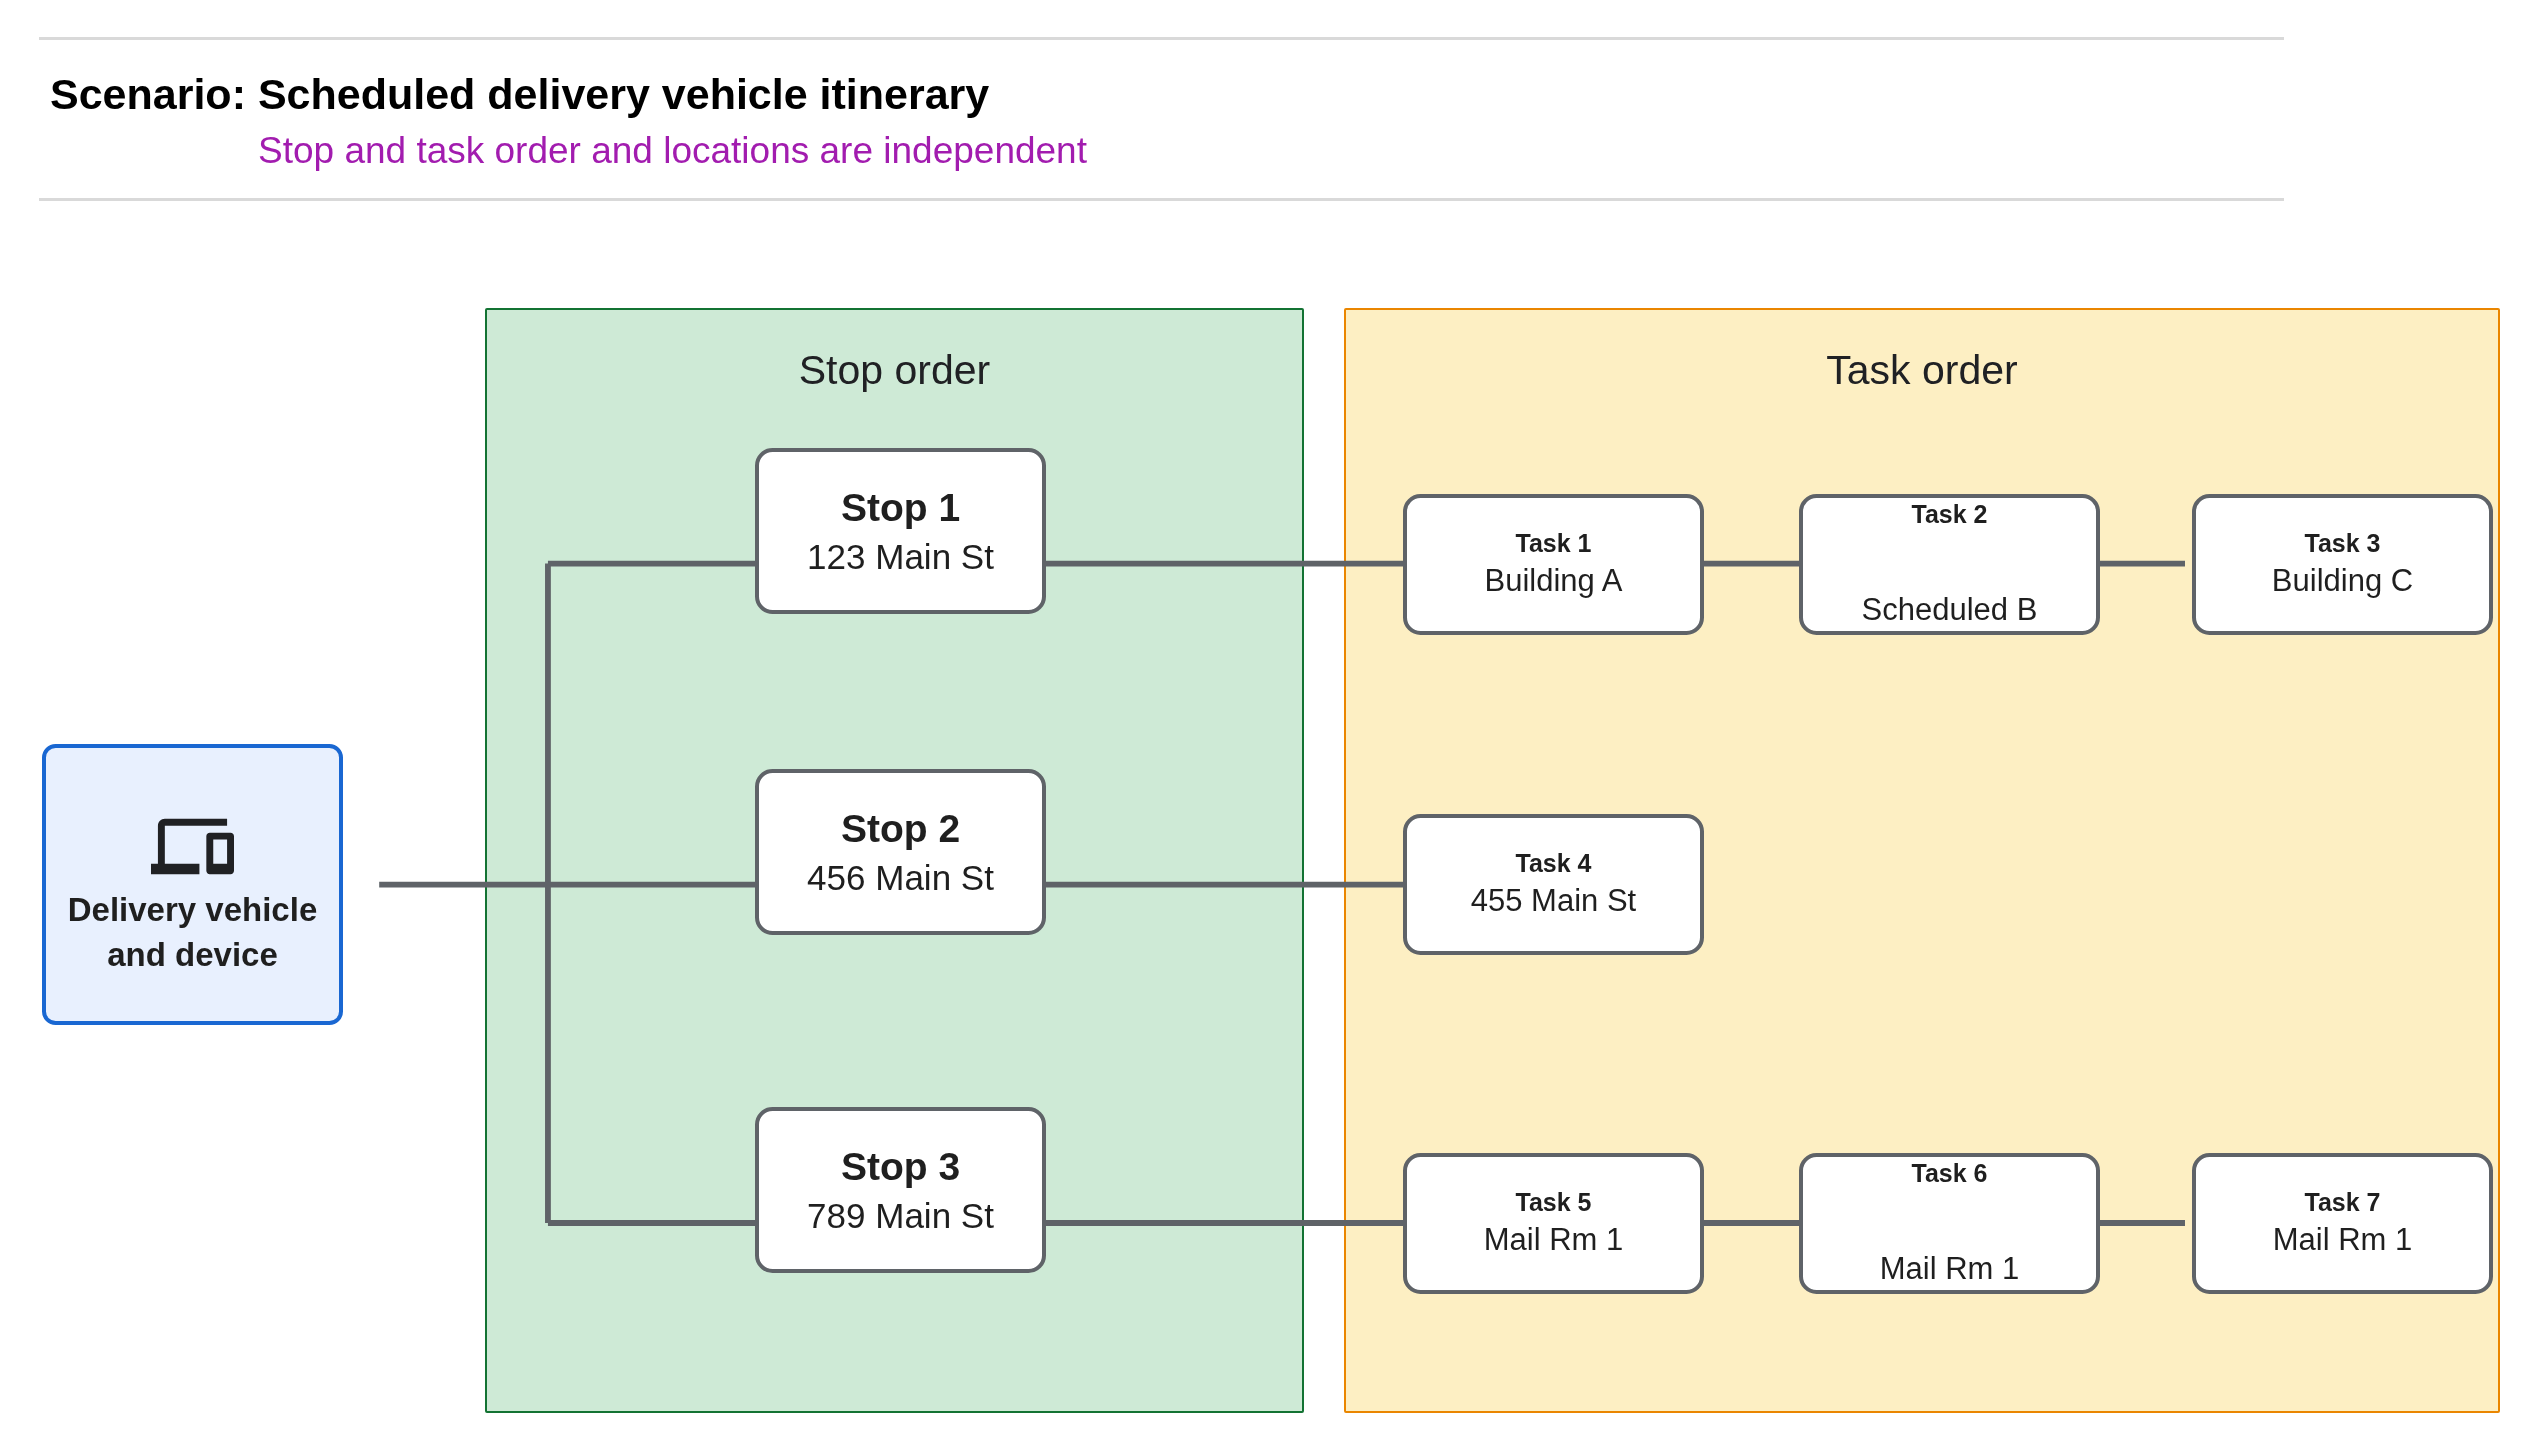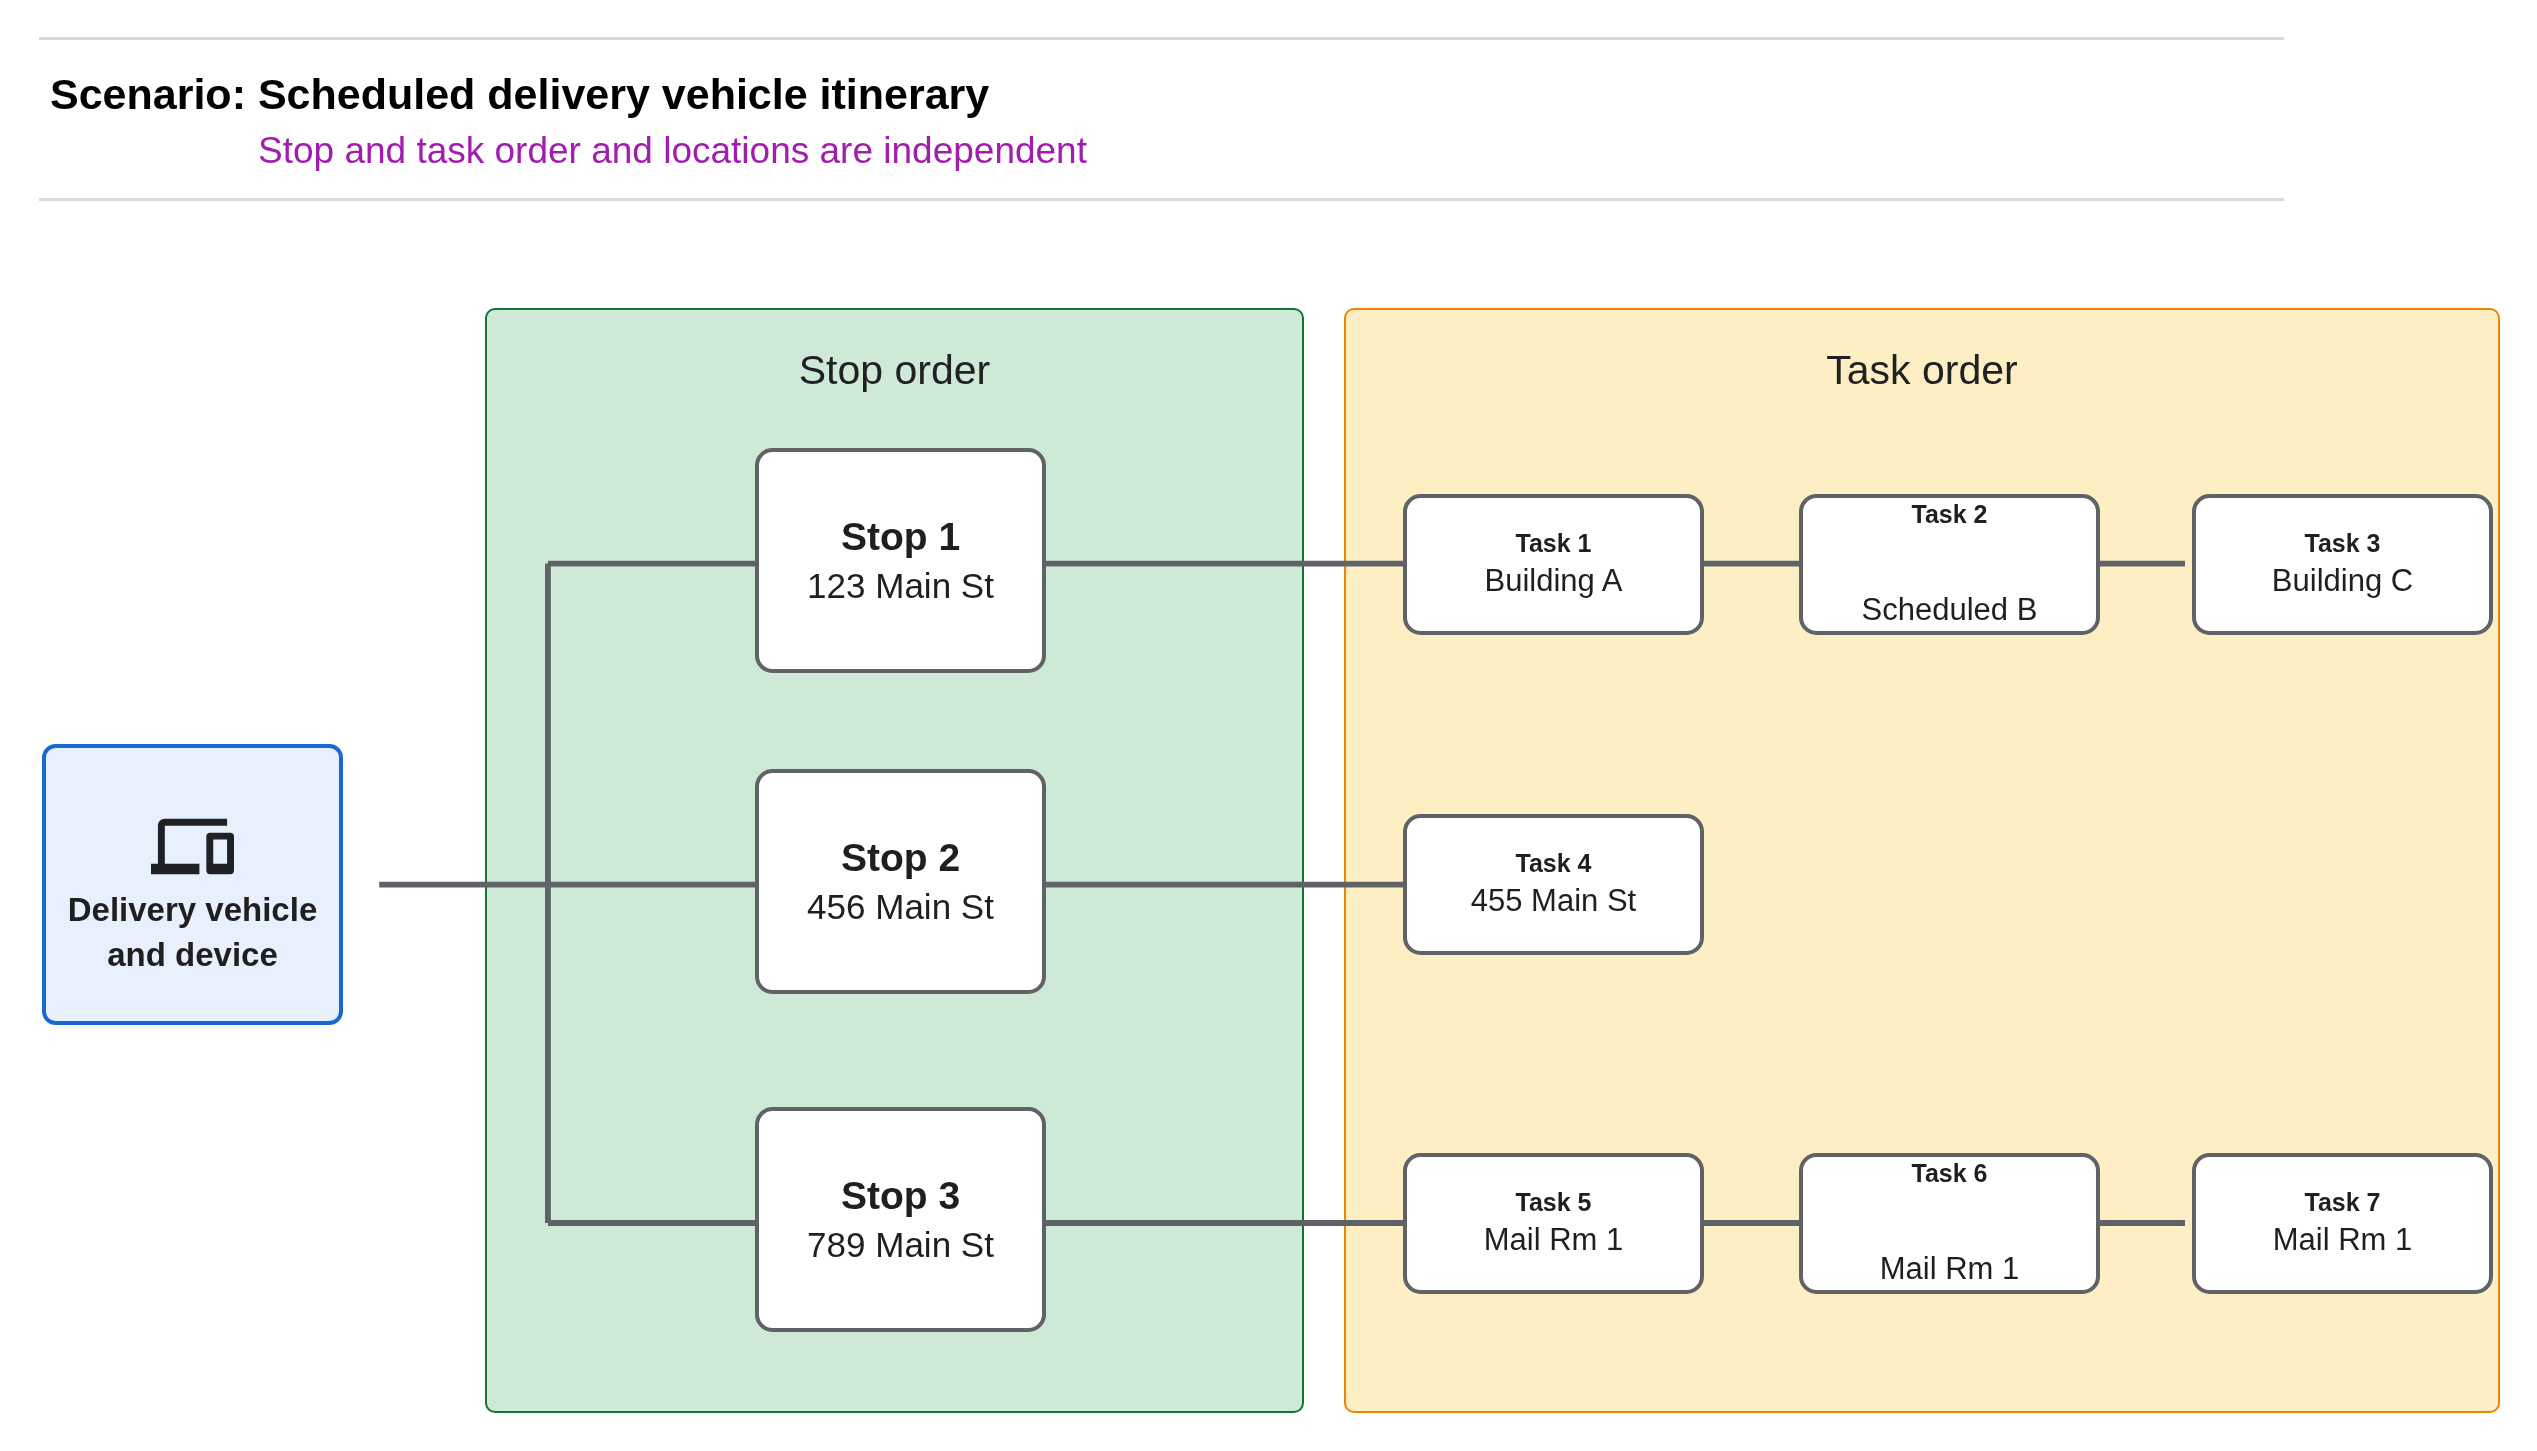--- a/index.html
+++ b/index.html
@@ -48,21 +48,21 @@
     top: 130px;
     font-size: 37px;
     font-weight: 400;
     color: #a21caf;
     white-space: nowrap;
   }
   .panel {
     position: absolute;
     top: 308px;
     height: 1105px;
-    border-radius: 10px;
+    border-radius: 2px;
     z-index: 1;
   }
   .stop-panel {
     left: 485px;
     width: 819px;
     background: var(--stop_panel_fill);
     border: 2.9px solid var(--stop_panel_border);
   }
   .task-panel {
     left: 1344px;
@@ -91,21 +91,21 @@
     display: flex;
     flex-direction: column;
     align-items: center;
     justify-content: center;
     text-align: center;
     z-index: 3;
   }
   .stop-node {
     left: 755px;
     width: 291px;
-    height: 225px;
+    height: 166px;
   }
   .stop-node .node-name { font-size: 39px; font-weight: 700; line-height: 1.3; color: #1f1f1f; }
   .stop-node .node-location { font-size: 35px; font-weight: 400; line-height: 1.3; color: #1f1f1f; }
   .task-node {
     width: 301px;
     height: 141px;
   }
   .task-node .node-name { font-size: 25px; font-weight: 700; line-height: 1.35; color: #1f1f1f; }
   .task-node .node-location { font-size: 31px; font-weight: 400; line-height: 1.35; color: #1f1f1f; }
   .vehicle-node {

